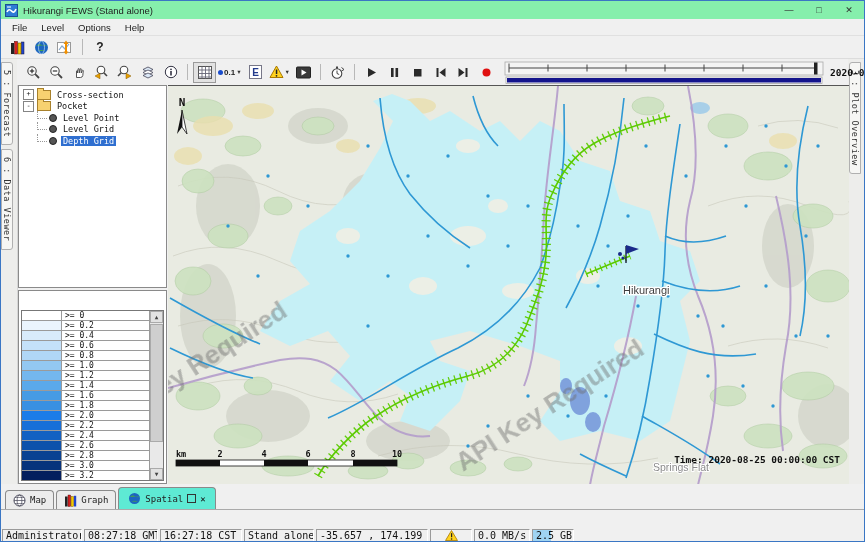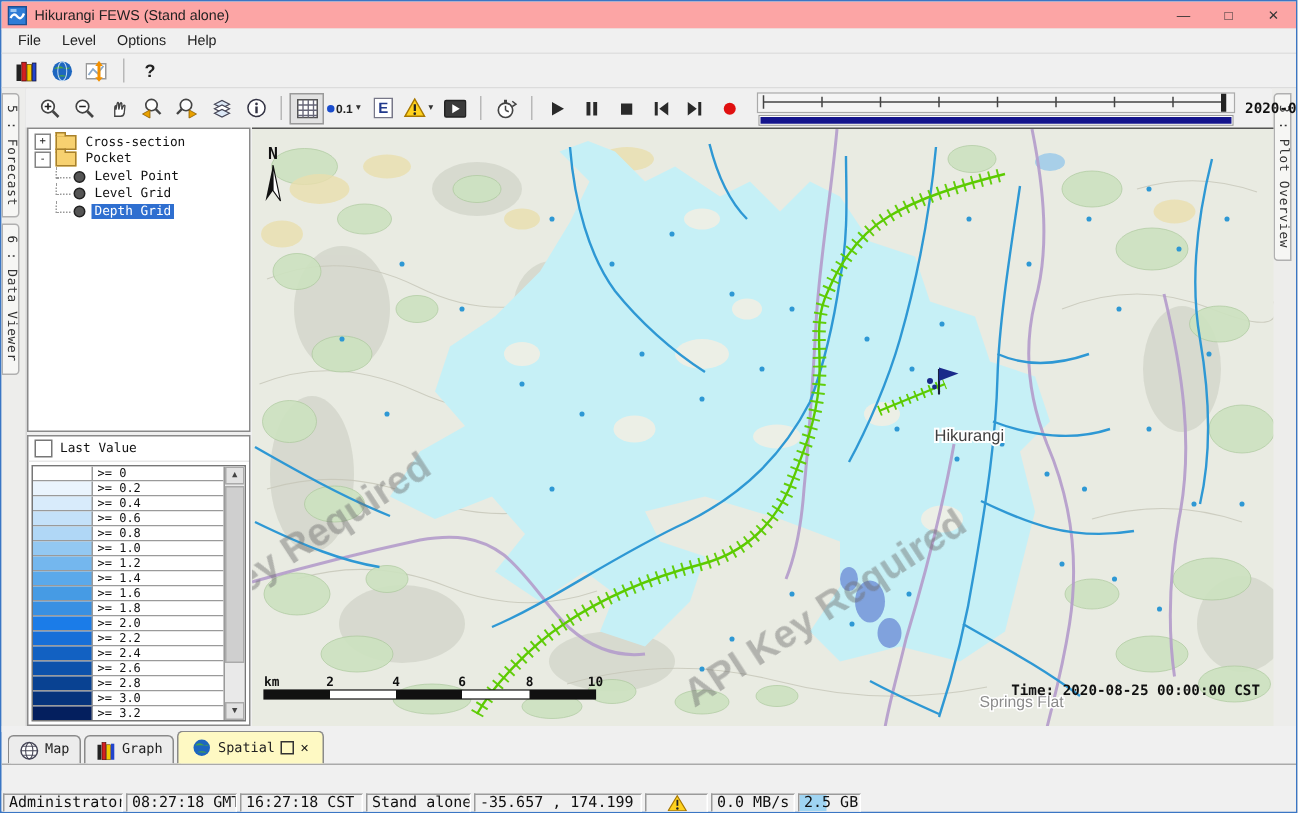--- a/index.html
+++ b/index.html
@@ -1,20 +1,20 @@
 <!DOCTYPE html>
 <html><head>
 <meta charset="utf-8">
 <style>
   html,body{margin:0;padding:0;background:#cfd4da;}
   #app{position:relative;width:865px;height:542px;background:#f0f0f0;
        font-family:"Liberation Sans",sans-serif;border:1px solid #3a76c4;box-sizing:border-box;
        overflow:hidden;font-size:10px;color:#111;}
   
-  .titlebar{position:absolute;left:0;top:0;width:100%;height:18px;background:#fca5a5;
+  .titlebar{position:absolute;left:0;top:0;width:100%;height:18px;background:#86efac;
             display:flex;align-items:center;border-bottom:1px solid #e2e2e2;}
   .title-icon{width:13px;height:13px;margin:0 5px 0 4px;flex:0 0 auto;}
   .title-text{font-size:9.5px;color:#222;}
   .win-controls{margin-left:auto;display:flex;height:100%;}
   .win-btn{width:30px;height:100%;display:flex;align-items:center;justify-content:center;
            font-size:9px;color:#333;}
   
   .menubar{position:absolute;left:0;top:18px;width:100%;height:17px;background:#f0f0f0;
            display:flex;align-items:center;padding-left:4px;box-sizing:border-box;
            border-bottom:1px solid #e0e0e0;}
@@ -86,21 +86,21 @@
   
   .mapview{position:absolute;left:167px;top:84px;width:681px;height:399px;background:#e9ebe2;
            border-top:1px solid #555;box-sizing:border-box;overflow:hidden;}
   
   .bottomgap{position:absolute;left:0;top:483px;width:100%;height:4px;background:#f0f0f0;}
   .tabbar{position:absolute;left:0;top:487px;width:100%;height:22px;display:flex;
           align-items:flex-end;padding-left:4px;box-sizing:border-box;border-bottom:1px solid #aaa;}
   .btab{display:flex;align-items:center;gap:4px;height:18px;padding:0 7px;background:#ececec;
         border:1px solid #8a8a8a;border-bottom:none;border-radius:4px 4px 0 0;margin-right:2px;
         font-family:"DejaVu Sans Mono",monospace;font-size:9px;color:#222;}
-  .btab.active{height:21px;background:#fef9c3;padding:0 9px;}
+  .btab.active{height:21px;background:#5eead4;padding:0 9px;}
   .tab-float{width:7px;height:7px;border:1px solid #333;display:inline-block;}
   .tab-close{font-size:9px;font-weight:bold;color:#111;}
   .logsrow{position:absolute;left:0;top:509px;width:100%;height:17px;background:#f0f0f0;
            display:flex;align-items:center;padding-left:4px;box-sizing:border-box;}
   .logs-btn{height:14px;padding:0 6px;background:#ececec;border:1px solid #8a8a8a;border-radius:2px;
             font-family:"DejaVu Sans Mono",monospace;font-size:8.5px;line-height:12px;color:#222;}
   
   .statusbar{position:absolute;left:0;top:526px;width:100%;height:16px;background:#f0f0f0;
              display:flex;align-items:center;padding:0 1px;box-sizing:border-box;gap:2px;
              font-family:"DejaVu Sans Mono",monospace;font-size:10px;}
@@ -346,24 +346,20 @@
       <span class="tree-label">Level Grid</span>
     </div>
     <div class="tree-row tree-child">
       <span class="guide"></span>
       <span class="bullet"></span>
       <span class="tree-label selected">Depth Grid</span>
     </div>
   </div>
 
   <div class="legend-panel">
-    <div class="lg-head">
-      <span class="checkbox"></span>
-      <span>Last Value</span>
-    </div>
     <div class="lg-table">
       <div class="lg-rows">
         <div class="lg-row">
             <div class="lg-sw" style="background: rgb(255, 255, 255);"></div>
             <div class="lg-lb">&gt;= 0</div>
           </div>
         <div class="lg-row">
             <div class="lg-sw" style="background: rgb(234, 244, 253);"></div>
             <div class="lg-lb">&gt;= 0.2</div>
           </div>

